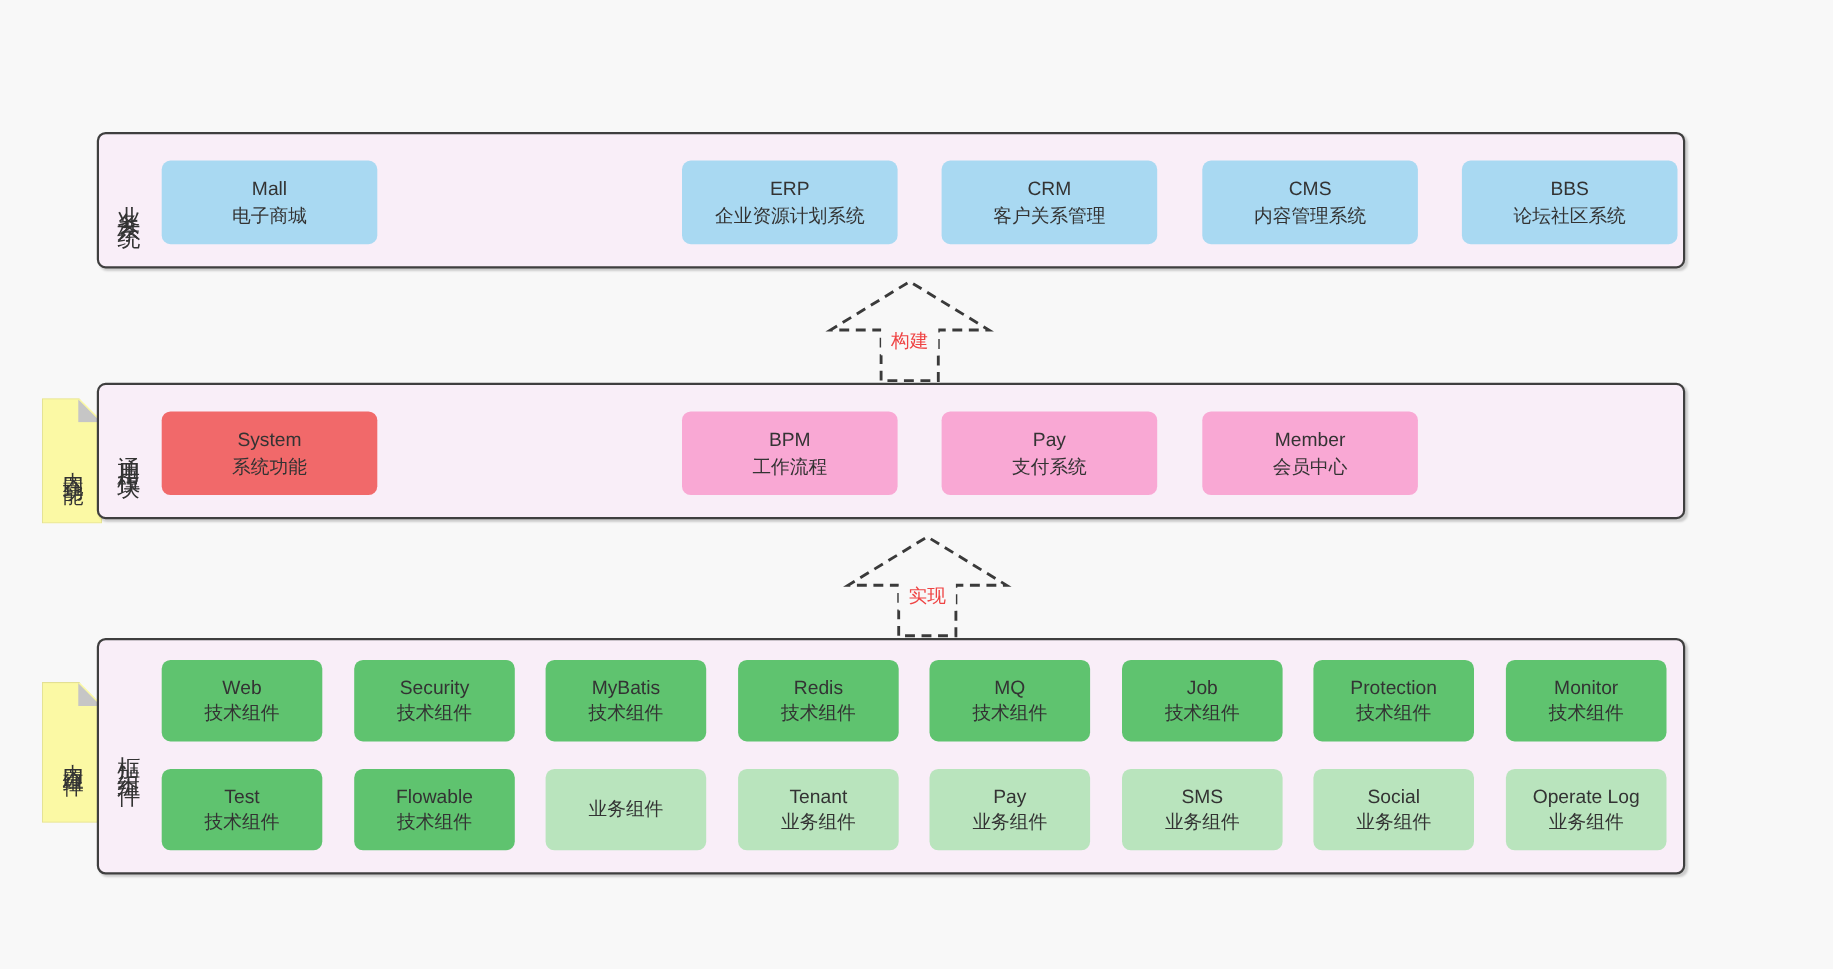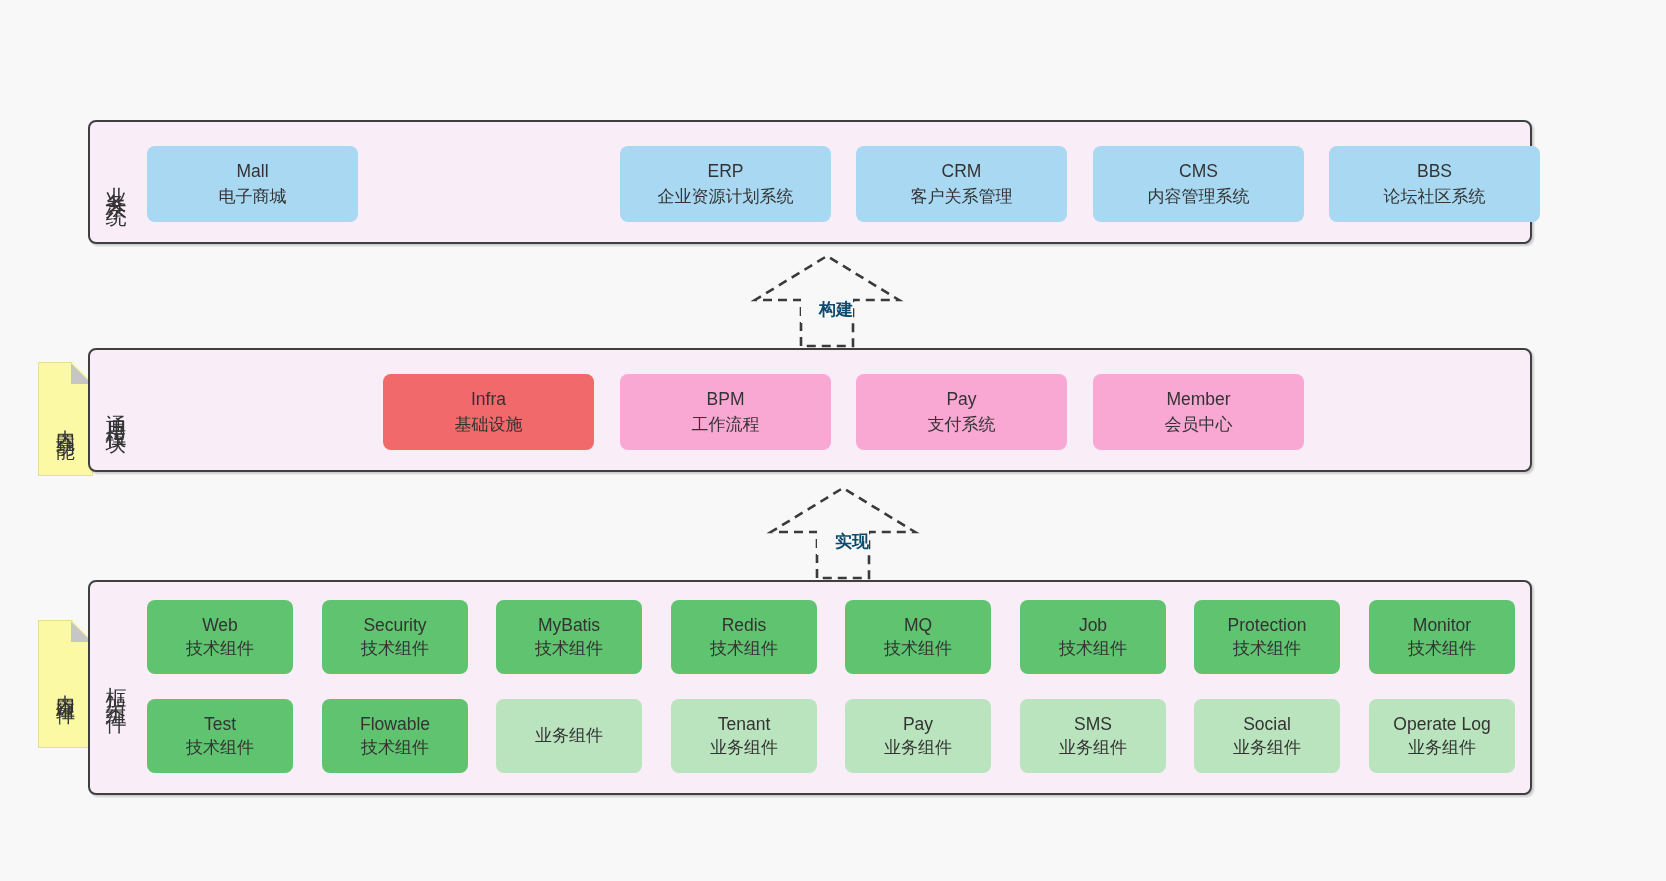--- a/index.html
+++ b/index.html
@@ -28,21 +28,21 @@
   .band-3 .band-label { letter-spacing:9px; }
 
   
   .box {
     position:absolute; border-radius:8px;
     display:flex; flex-direction:column; align-items:center; justify-content:center;
     text-align:center; line-height:25px; color:#333;
   }
   .box .en { font-size:17.5px; }
   .box .zh { font-size:17px; }
-  .band-1 .box, .band-2 .box { top:24px; width:211px; height:76px; }
+  .band-1 .box, .band-2 .box { top:24px; width:196px; height:76px; }
   .band-3 .box { width:146px; height:74px; line-height:24px; padding:0 21px; }
   .band-3 .row-1 .box { top:18px; }
   .band-3 .row-2 .box { top:117px; }
 
   .c-blue  { background:#a9d9f2; }
   .c-red   { background:#f1696a; }
   .c-pink  { background:#f9a8d4; }
   .c-green  { background:#5fc36f; }
   .c-greenl { background:#b9e4bd; }
 
@@ -53,21 +53,21 @@
   .col8-0{left:57px}.col8-1{left:232px}.col8-2{left:406px}.col8-3{left:581px}
   .col8-4{left:755px}.col8-5{left:930px}.col8-6{left:1104px}.col8-7{left:1279px}
 
   
   .arrow { position:absolute; width:160px; height:98px; z-index:1; }
   .arrow-1 { left:747px; top:252px; }
   .arrow-2 { left:763px; top:484px; }
   .arrow svg { display:block; }
   .arrow-label {
     position:absolute; width:52px; height:26px; z-index:3;
-    background:#f8f8f8; font-size:17px; line-height:26px; text-align:right; color:#0c4a6e;font-weight:bold;
+    background:#f8f8f8; font-size:17px; line-height:26px; text-align:center; color:#ef4444;
   }
   .arrow-label-1 { left:801px; top:297px; }
   .arrow-label-2 { left:817px; top:529px; }
 
   
   .sticky {
     position:absolute; left:38px; width:55px; background:#fbf9a4; z-index:1;
     clip-path:polygon(0 0, calc(100% - 21px) 0, 100% 21px, 100% 100%, 0 100%);
     display:flex; align-items:center; justify-content:center;
     border:1px solid #e3e093;
@@ -120,23 +120,23 @@
   </div>
   <div class="arrow-label arrow-label-1">构建</div>
 
   <div class="sticky sticky-1">
     <div class="fold"></div>
     <div class="stext">内置功能</div>
   </div>
 
   <section class="band band-2">
     <div class="band-label">通用模块</div>
-    <div class="box c-red col6-1">
-      <div class="en">Infra</div>
-      <div class="zh">基础设施</div>
+    <div class="box c-red col6-0">
+      <div class="en">System</div>
+      <div class="zh">系统功能</div>
     </div>
     <div class="box c-pink col6-2">
       <div class="en">BPM</div>
       <div class="zh">工作流程</div>
     </div>
     <div class="box c-pink col6-3">
       <div class="en">Pay</div>
       <div class="zh">支付系统</div>
     </div>
     <div class="box c-pink col6-4">

